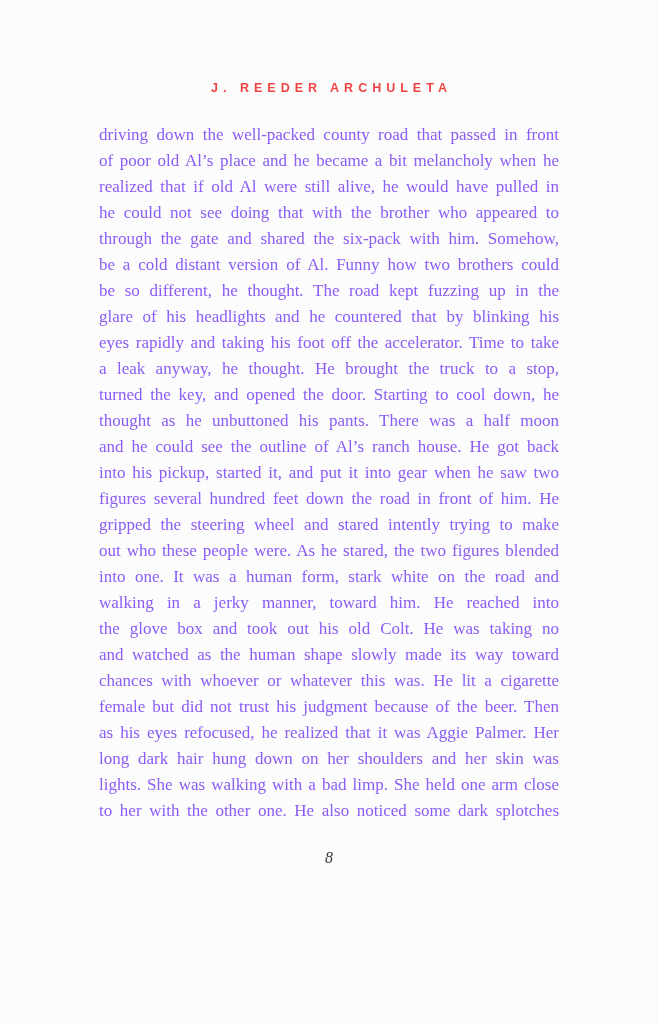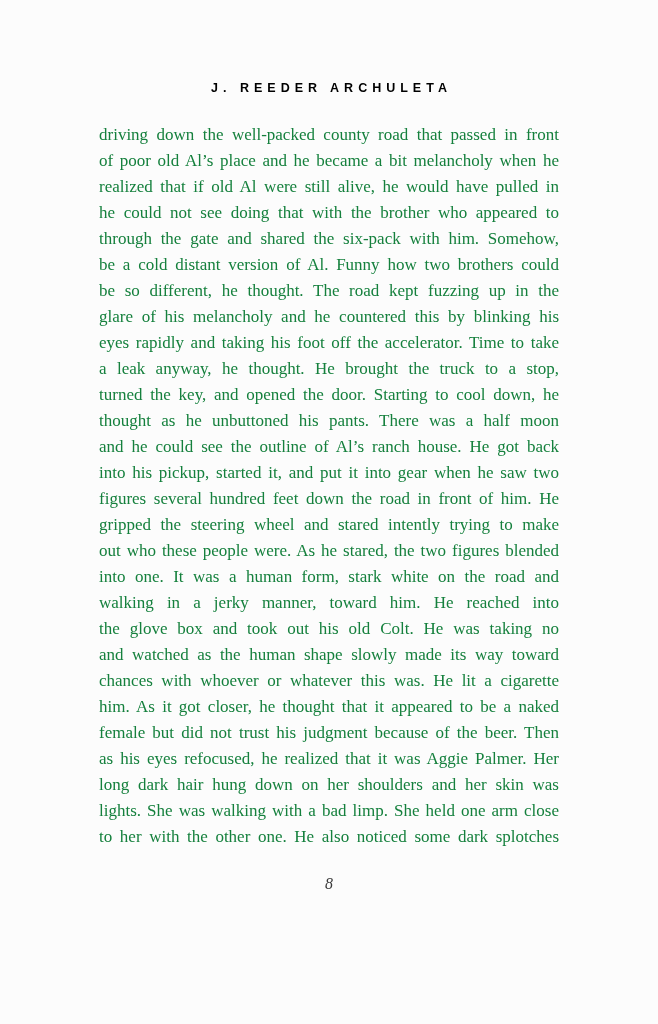--- a/index.html
+++ b/index.html
@@ -24,35 +24,35 @@
   .running-head {
     width: 480px;
     margin: 0 auto;
     text-align: center;
     font-family: "Liberation Sans", sans-serif;
     font-weight: 700;
     font-size: 12.5px;
     line-height: 13px;
     letter-spacing: 5px;
     text-indent: 5px; 
-    color: #000000;
+    color: #ef4444;
     white-space: nowrap;
   }
   .text-block {
     width: 460px;
     margin: 27px auto 0 auto;
   }
   .line {
     margin: 0;
     padding: 0;
     font-size: 17px;
     line-height: 26px;
     text-align: justify;
     text-align-last: justify;
-    color: #15803d;
+    color: #8b5cf6;
     white-space: normal;
   }
   .folio {
     width: 460px;
     margin: 24px auto 0 auto;
     text-align: center;
     font-style: italic;
     font-size: 16px;
     line-height: 20px;
     color: #3a3a3a;
@@ -66,36 +66,35 @@
   <div class="running-head">J. REEDER ARCHULETA</div>
 
   <div class="text-block">
     <p class="line">driving down the well-packed county road that passed in front</p>
     <p class="line">of poor old Al’s place and he became a bit melancholy when he</p>
     <p class="line">realized that if old Al were still alive, he would have pulled in</p>
     <p class="line">he could not see doing that with the brother who appeared to</p>
     <p class="line">through the gate and shared the six-pack with him. Somehow,</p>
     <p class="line">be a cold distant version of Al. Funny how two brothers could</p>
     <p class="line">be so different, he thought. The road kept fuzzing up in the</p>
-    <p class="line">glare of his melancholy and he countered this by blinking his</p>
+    <p class="line">glare of his headlights and he countered that by blinking his</p>
     <p class="line">eyes rapidly and taking his foot off the accelerator. Time to take</p>
     <p class="line">a leak anyway, he thought. He brought the truck to a stop,</p>
     <p class="line">turned the key, and opened the door. Starting to cool down, he</p>
     <p class="line">thought as he unbuttoned his pants. There was a half moon</p>
     <p class="line">and he could see the outline of Al’s ranch house. He got back</p>
     <p class="line">into his pickup, started it, and put it into gear when he saw two</p>
     <p class="line">figures several hundred feet down the road in front of him. He</p>
     <p class="line">gripped the steering wheel and stared intently trying to make</p>
     <p class="line">out who these people were. As he stared, the two figures blended</p>
     <p class="line">into one. It was a human form, stark white on the road and</p>
     <p class="line">walking in a jerky manner, toward him. He reached into</p>
     <p class="line">the glove box and took out his old Colt. He was taking no</p>
     <p class="line">and watched as the human shape slowly made its way toward</p>
     <p class="line">chances with whoever or whatever this was. He lit a cigarette</p>
-    <p class="line">him. As it got closer, he thought that it appeared to be a naked</p>
     <p class="line">female but did not trust his judgment because of the beer. Then</p>
     <p class="line">as his eyes refocused, he realized that it was Aggie Palmer. Her</p>
     <p class="line">long dark hair hung down on her shoulders and her skin was</p>
     <p class="line">lights. She was walking with a bad limp. She held one arm close</p>
     <p class="line">to her with the other one. He also noticed some dark splotches</p>
   </div>
 
   <div class="folio">8</div>
 
 </div>

